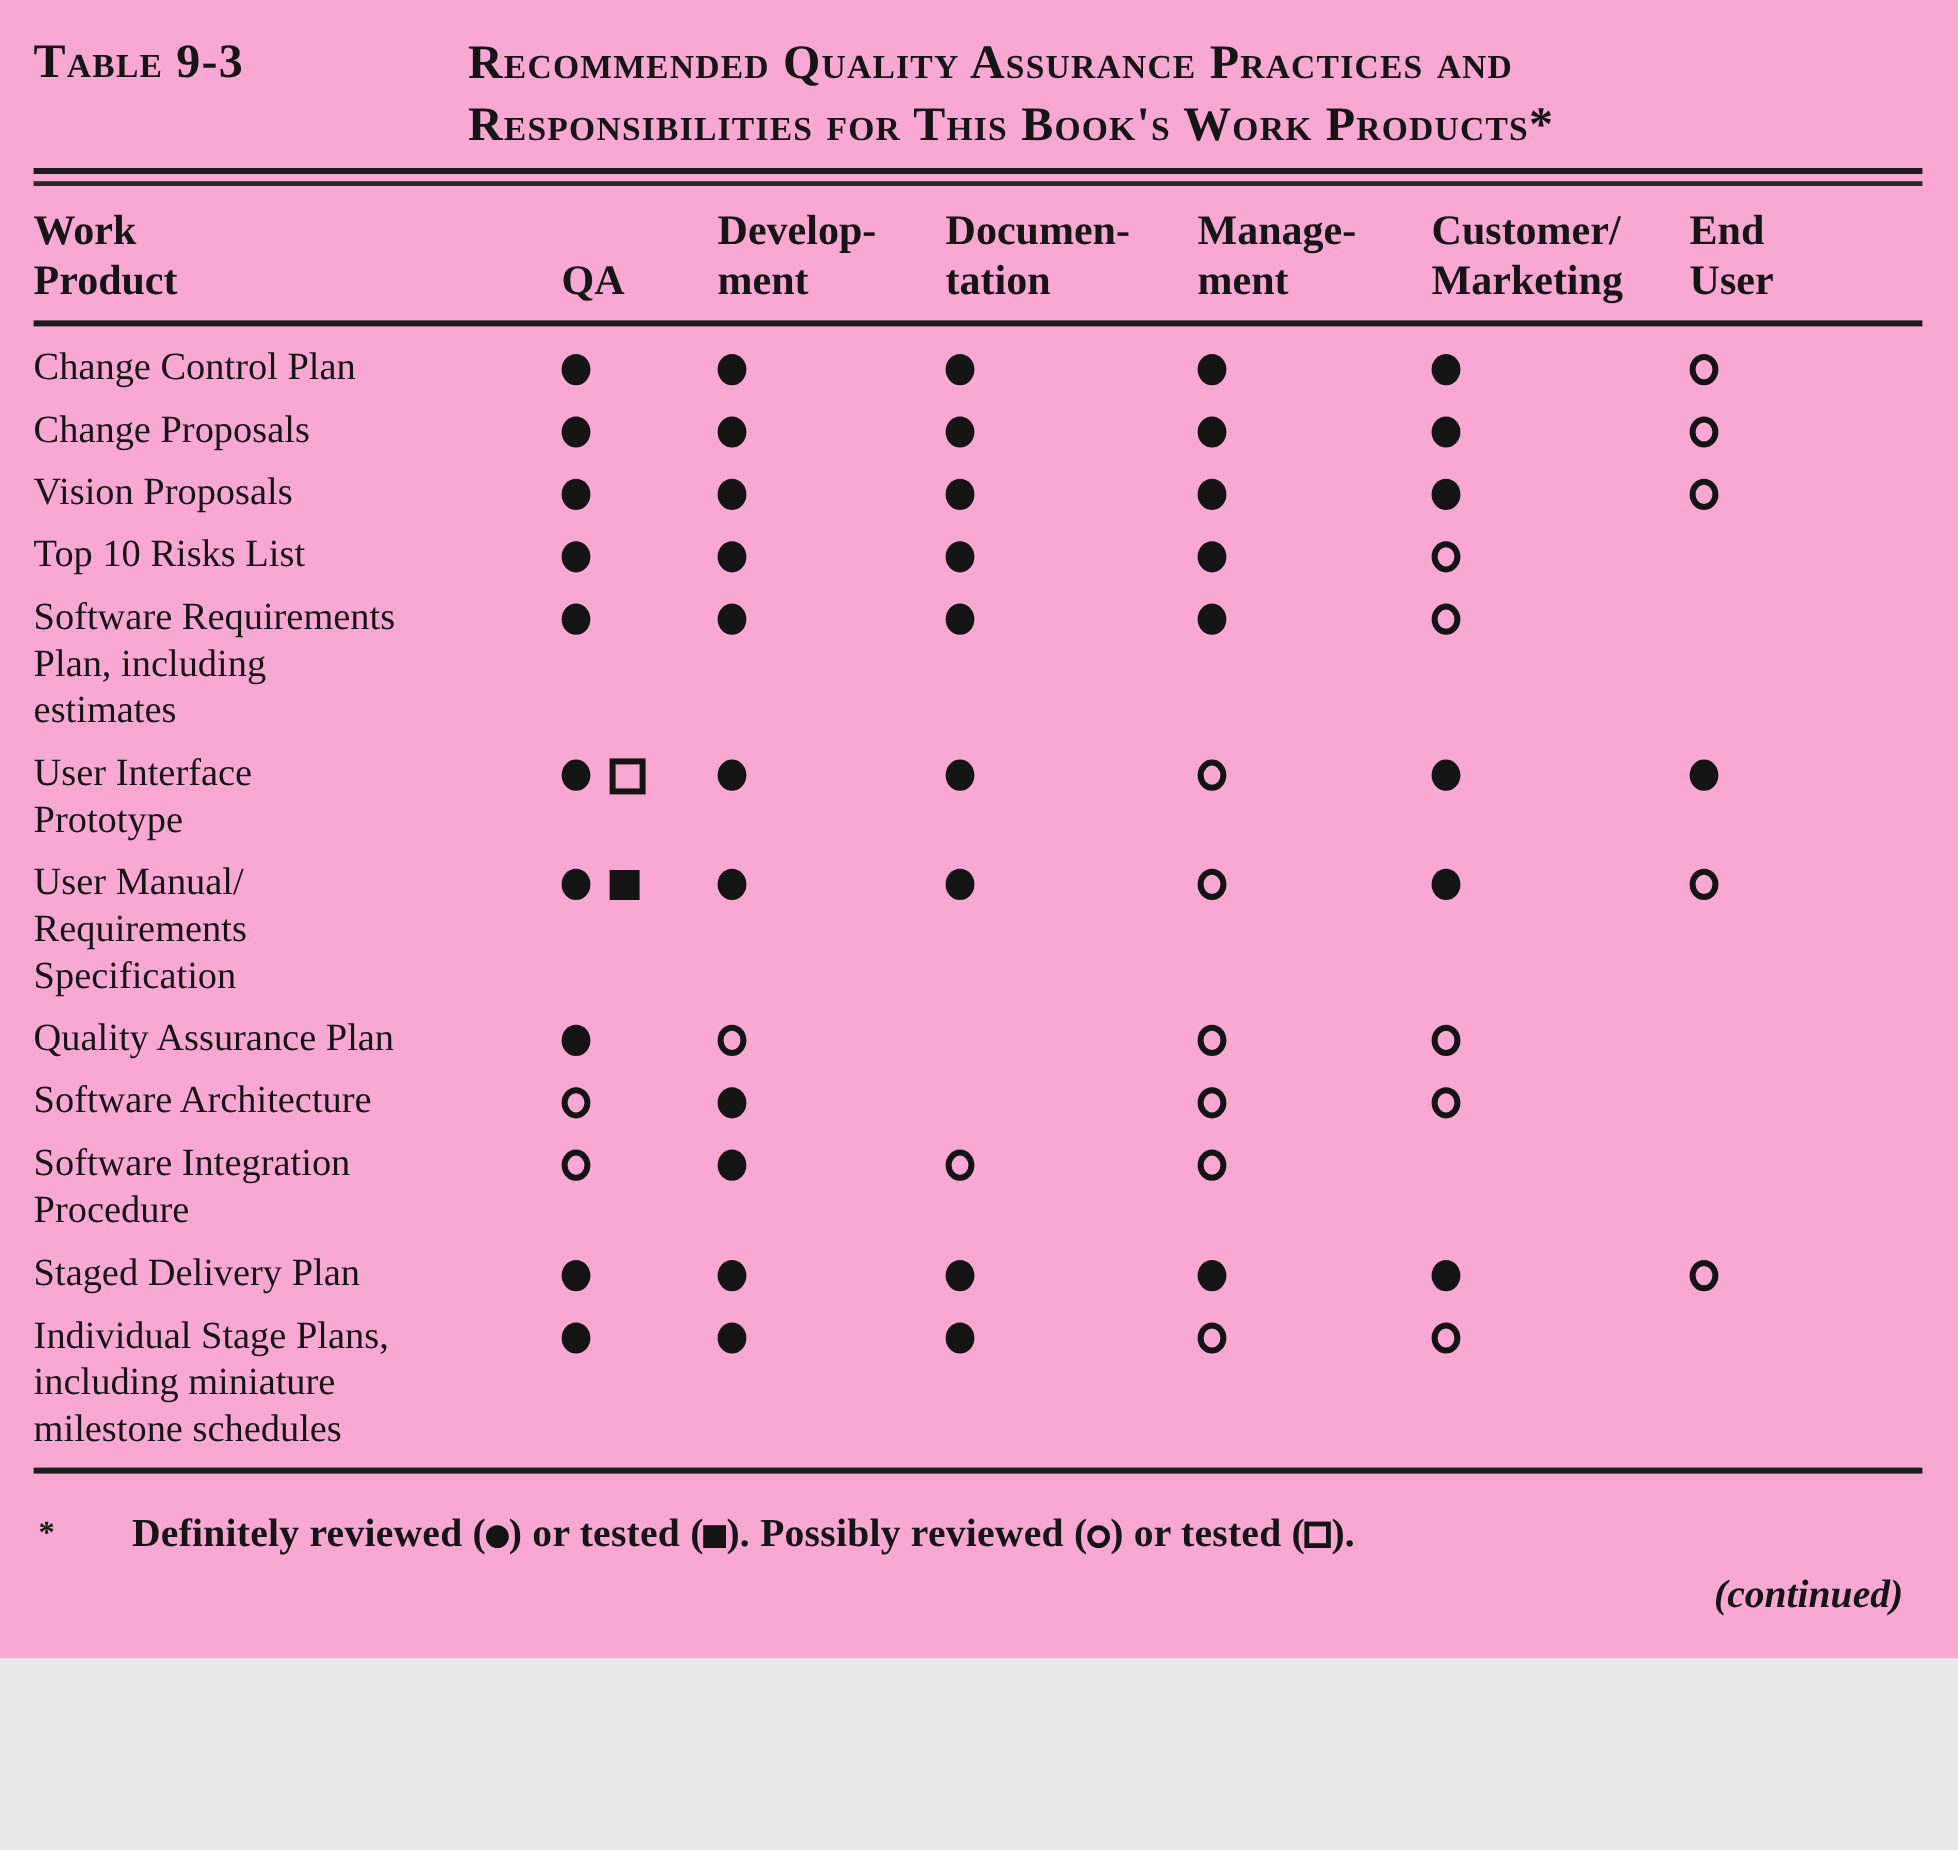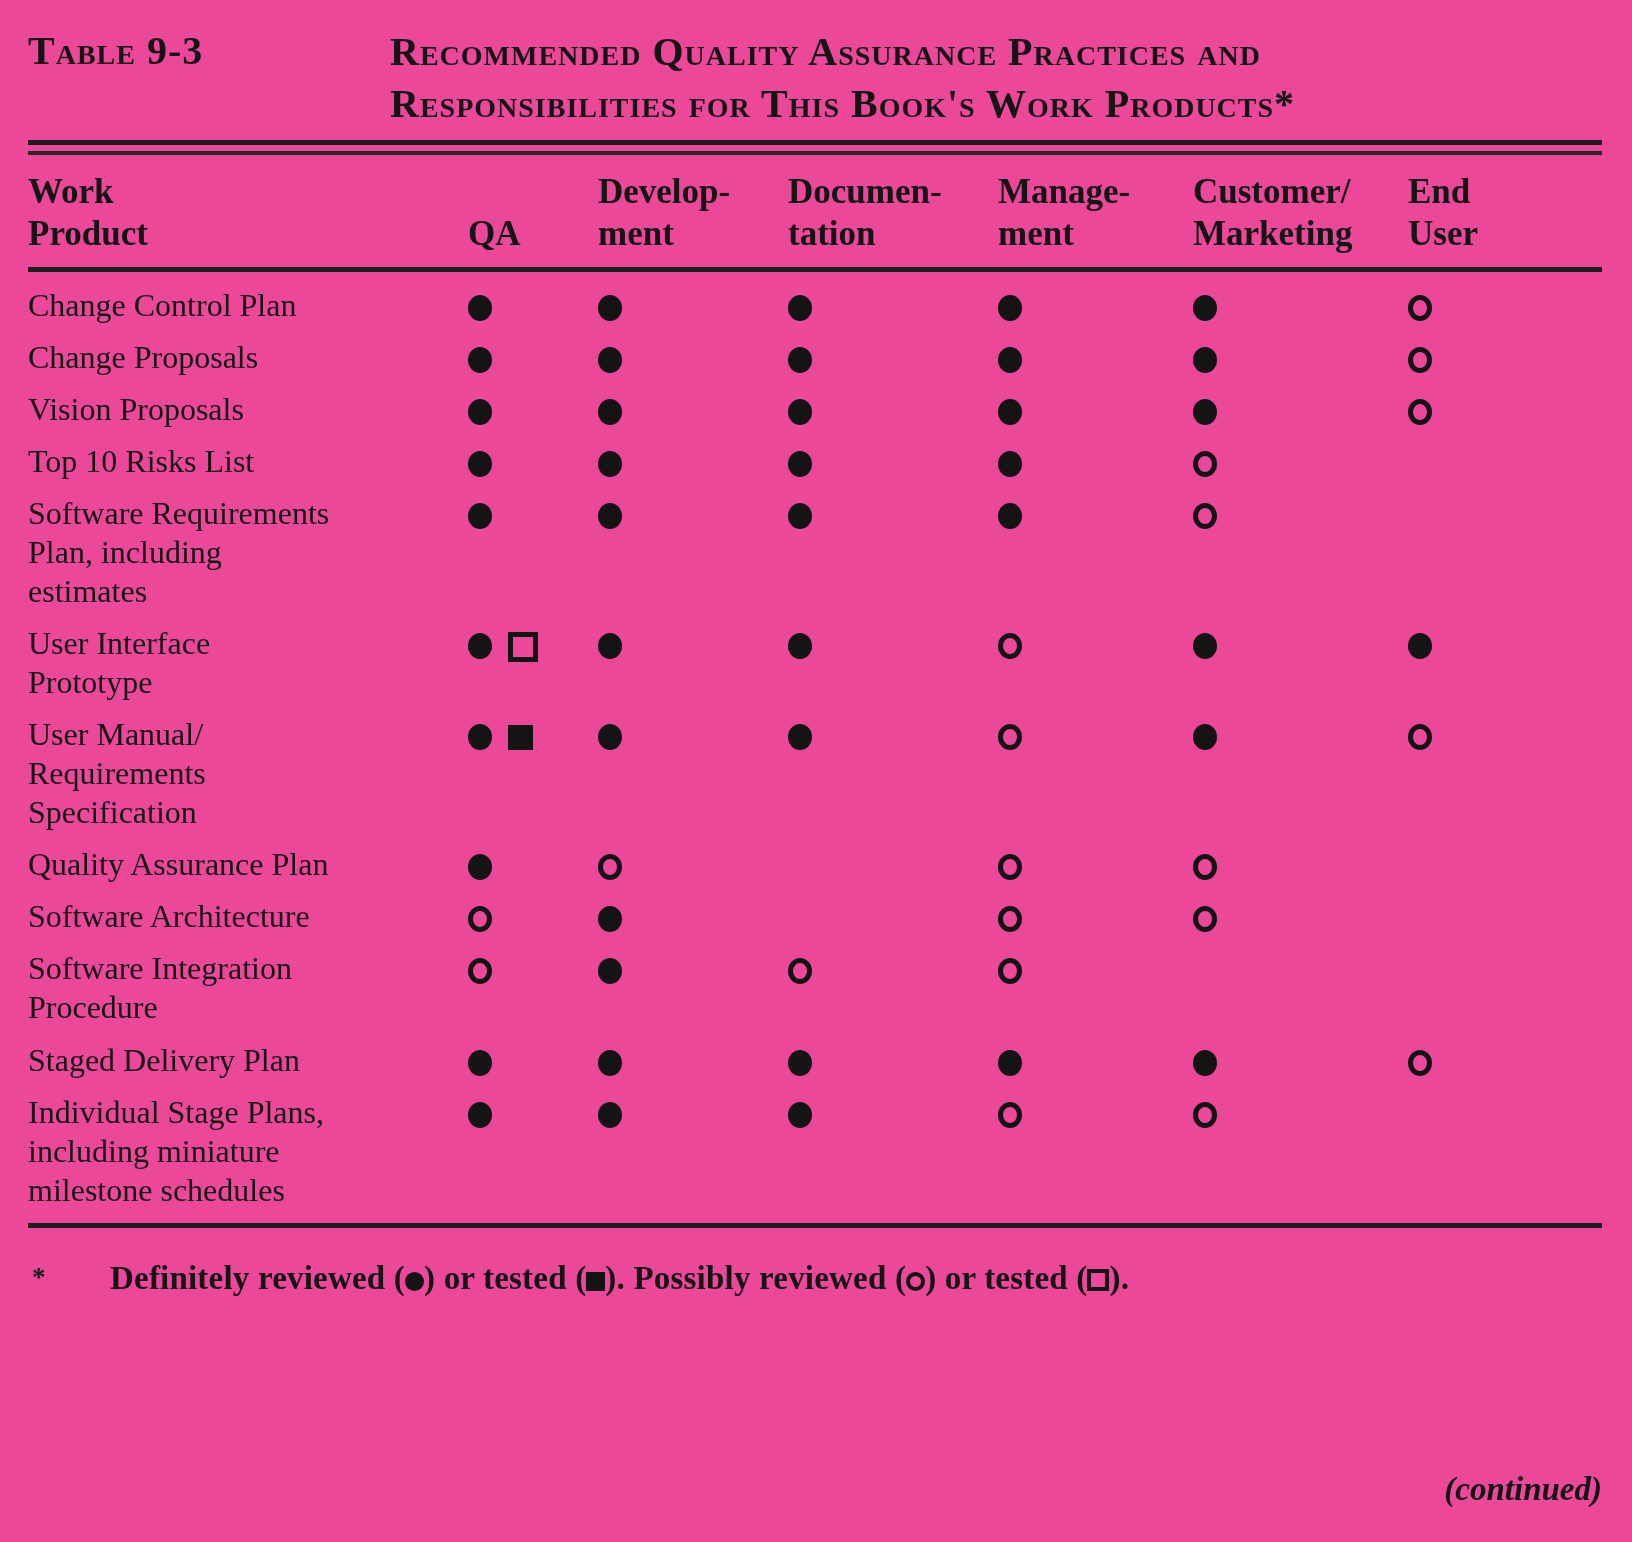--- a/index.html
+++ b/index.html
@@ -1,18 +1,18 @@
 <!DOCTYPE html>
 <html><head>
 <meta charset="utf-8">
 <style>
   html,body{margin:0;padding:0;background:#e8e8e8;}
   .page{
-    width:1632px;height:1542px;box-sizing:border-box;
-    background:#ec4899;color:#151515;
+    width:1632px;height:1382px;box-sizing:border-box;
+    background:#f9a8d4;color:#151515;
     font-family:"Liberation Serif","DejaVu Serif",serif;
     padding:26px 30px 0 28px;position:relative;overflow:hidden;
   }
   
   .title-row{display:flex;align-items:flex-start;margin-bottom:10px;}
   .table-number{
     width:362px;flex:0 0 362px;font-weight:bold;font-size:40px;
     font-variant:small-caps;letter-spacing:1px;line-height:1.25;
   }
   .table-caption{
@@ -51,21 +51,21 @@
   .mk-pt.fn{width:22px;height:22px;border-width:4px;margin-top:0;}
   
   .footnote{
     display:flex;margin-top:30px;font-size:33px;font-weight:bold;
     line-height:1.25;align-items:flex-start;
   }
   .footnote .ast{flex:0 0 58px;font-size:27px;padding-top:3px;padding-left:4px;}
   .footnote-text{letter-spacing:0.2px;margin-left:20px;}
   
   .continued{
-    position:absolute;right:30px;bottom:34px;
+    position:absolute;right:46px;bottom:34px;
     font-style:italic;font-weight:bold;font-size:33px;
   }
 </style>
 </head>
 <body>
 
 <div class="page">
 
   <div class="title-row">
     <div class="table-number">Table 9-3</div>

